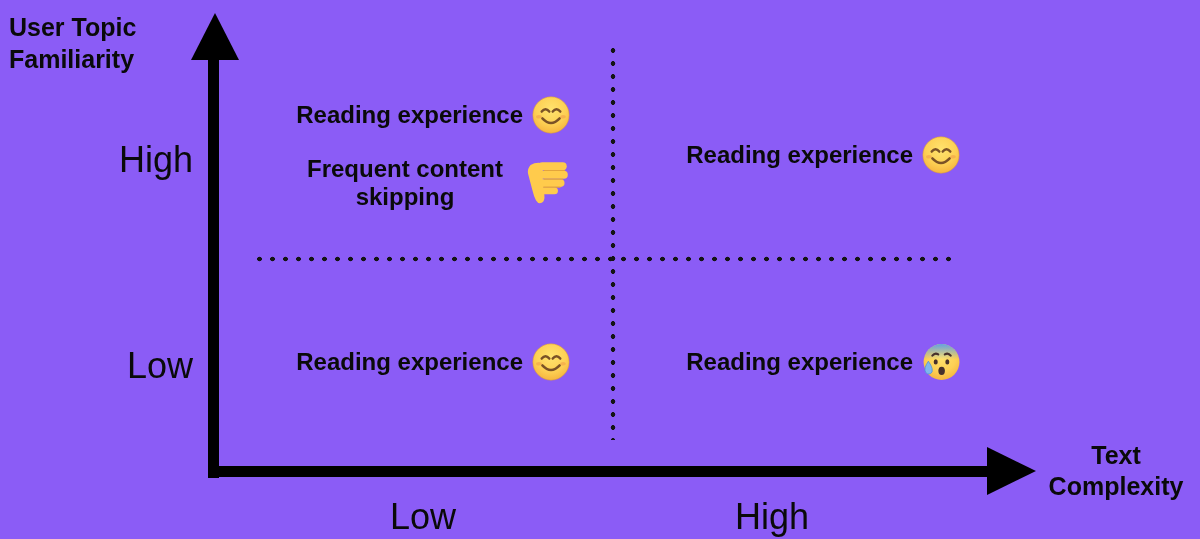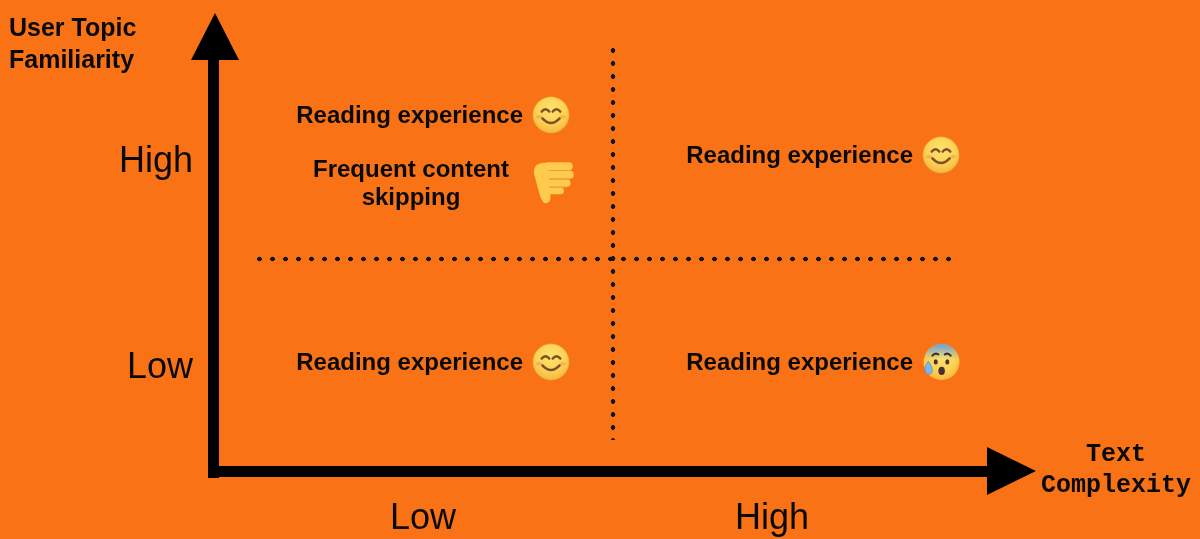--- a/index.html
+++ b/index.html
@@ -1,17 +1,17 @@
 <!DOCTYPE html>
 <html><head>
 <meta charset="utf-8">
 <style>
   html,body{margin:0;padding:0;background:#ffffff;}
   .canvas{
-    position:relative;width:1200px;height:539px;background:#f97316;
+    position:relative;width:1200px;height:539px;background:#8b5cf6;
     font-family:"Liberation Sans","DejaVu Sans",sans-serif;color:#0a0a0a;
     overflow:hidden;
   }
   
   .y-line{position:absolute;left:208px;top:52px;width:11px;height:426px;background:#000;}
   .x-line{position:absolute;left:208px;top:466px;width:782px;height:11px;background:#000;}
   .y-arrowhead{position:absolute;left:191px;top:13px;width:0;height:0;
     border-left:24px solid transparent;border-right:24px solid transparent;border-bottom:47px solid #000;}
   .x-arrowhead{position:absolute;left:987px;top:447px;width:0;height:0;
     border-top:24px solid transparent;border-bottom:24px solid transparent;border-left:49px solid #000;}
@@ -19,31 +19,31 @@
   .dotted-h{position:absolute;left:253px;top:256px;width:698px;height:6px;
     background-image:radial-gradient(circle,#141414 2.1px,transparent 2.6px);
     background-size:13px 6px;background-repeat:repeat-x;background-position:left center;}
   .dotted-v{position:absolute;left:610px;top:44px;width:6px;height:396px;
     background-image:radial-gradient(circle,#141414 2.1px,transparent 2.6px);
     background-size:6px 13px;background-repeat:repeat-y;background-position:center top;}
   
   .y-title{position:absolute;left:9px;top:12px;width:185px;
     font-size:25px;font-weight:bold;line-height:1.26;letter-spacing:0;}
   .x-title{position:absolute;left:1036px;top:440px;width:160px;text-align:center;
-    font-size:25px;font-weight:bold;line-height:1.22;font-family:Liberation Mono, monospace;}
+    font-size:25px;font-weight:bold;line-height:1.22;}
   .tick{position:absolute;font-size:36px;font-weight:400;}
   .tick-y-high{left:103px;top:139px;width:90px;text-align:right;}
   .tick-y-low{left:103px;top:345px;width:90px;text-align:right;}
   .tick-x-low{left:373px;top:496px;width:100px;text-align:center;}
   .tick-x-high{left:722px;top:496px;width:100px;text-align:center;}
   
   .q{position:absolute;display:flex;align-items:center;justify-content:flex-end;gap:9px;}
   .q-label{font-size:24px;font-weight:bold;white-space:nowrap;}
   .q-tl-reading{left:270px;top:94px;width:300px;height:42px;}
-  .q-tl-note{left:275px;top:150px;width:300px;height:66px;gap:12px;}
+  .q-tl-note{left:269px;top:150px;width:300px;height:66px;gap:12px;}
   .q-tl-note .q-label{white-space:normal;width:216px;text-align:center;line-height:1.18;}
   .q-tr-reading{left:650px;top:134px;width:310px;height:42px;}
   .q-bl-reading{left:270px;top:341px;width:300px;height:42px;}
   .q-br-reading{left:650px;top:341px;width:310px;height:42px;}
   .emoji{flex:0 0 auto;display:block;}
   .st{fill:none;stroke:#7a5226;stroke-width:2.3;stroke-linecap:round;}
   .stz{fill:none;stroke:#47312c;stroke-width:2;stroke-linecap:round;}
   .hidden-defs{position:absolute;width:0;height:0;overflow:hidden;}
 </style>
 </head>

